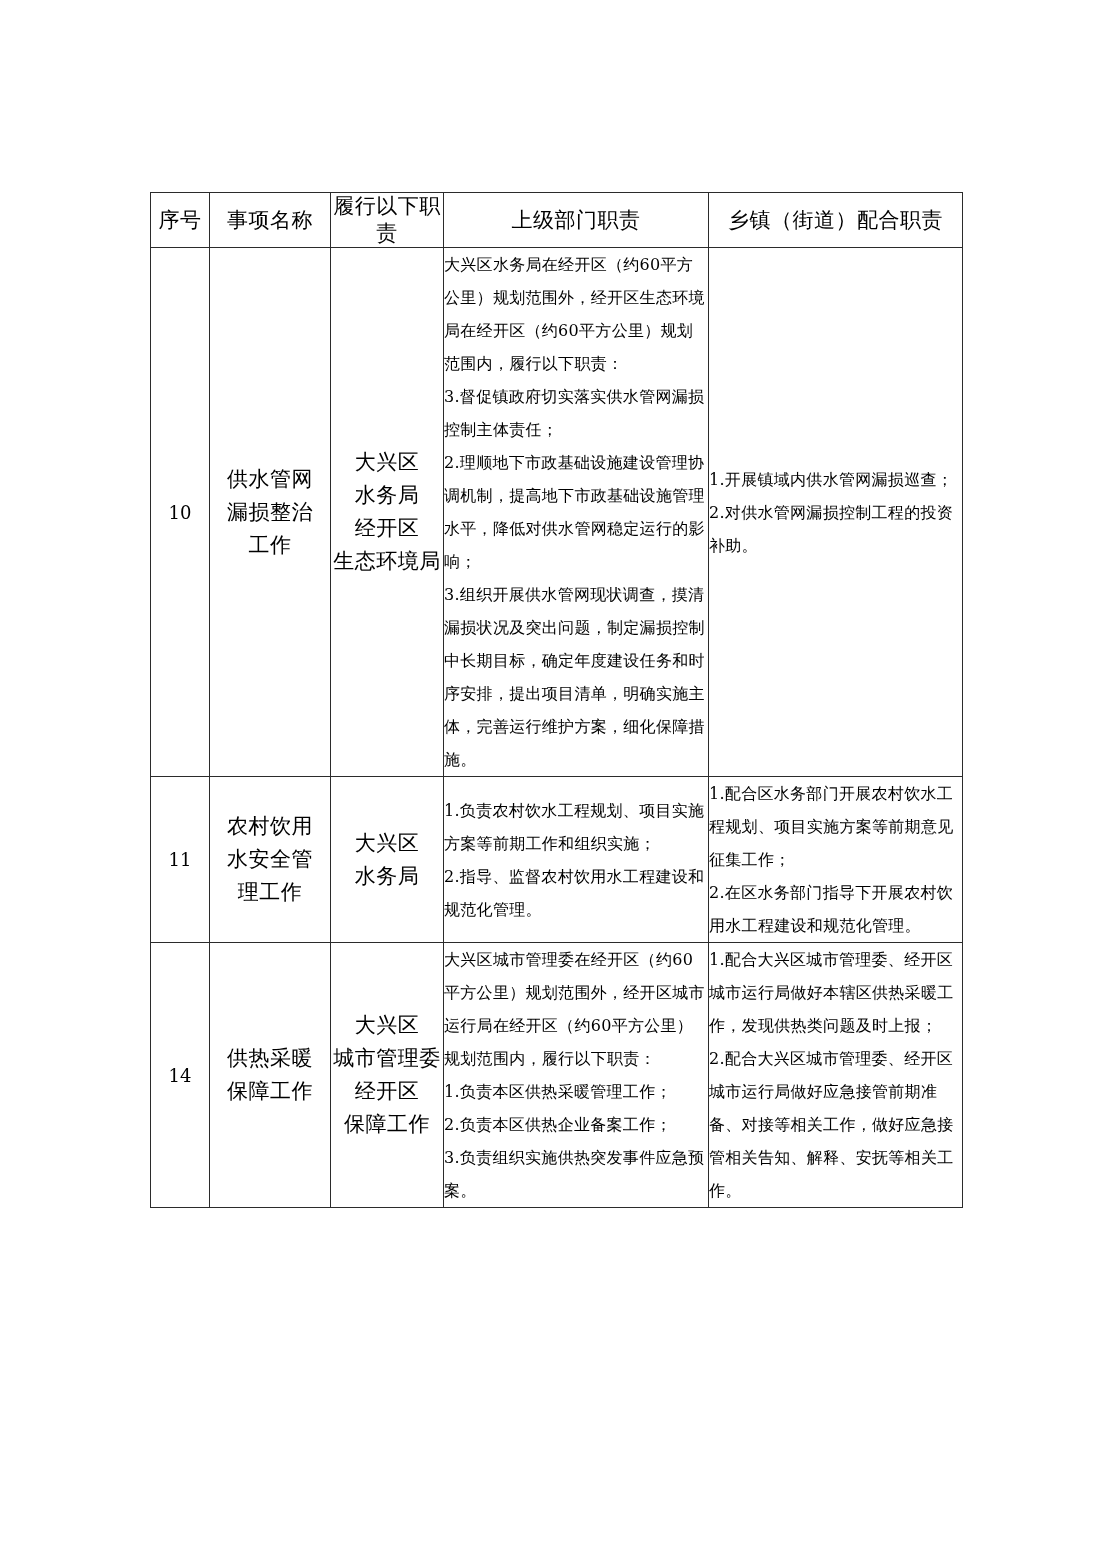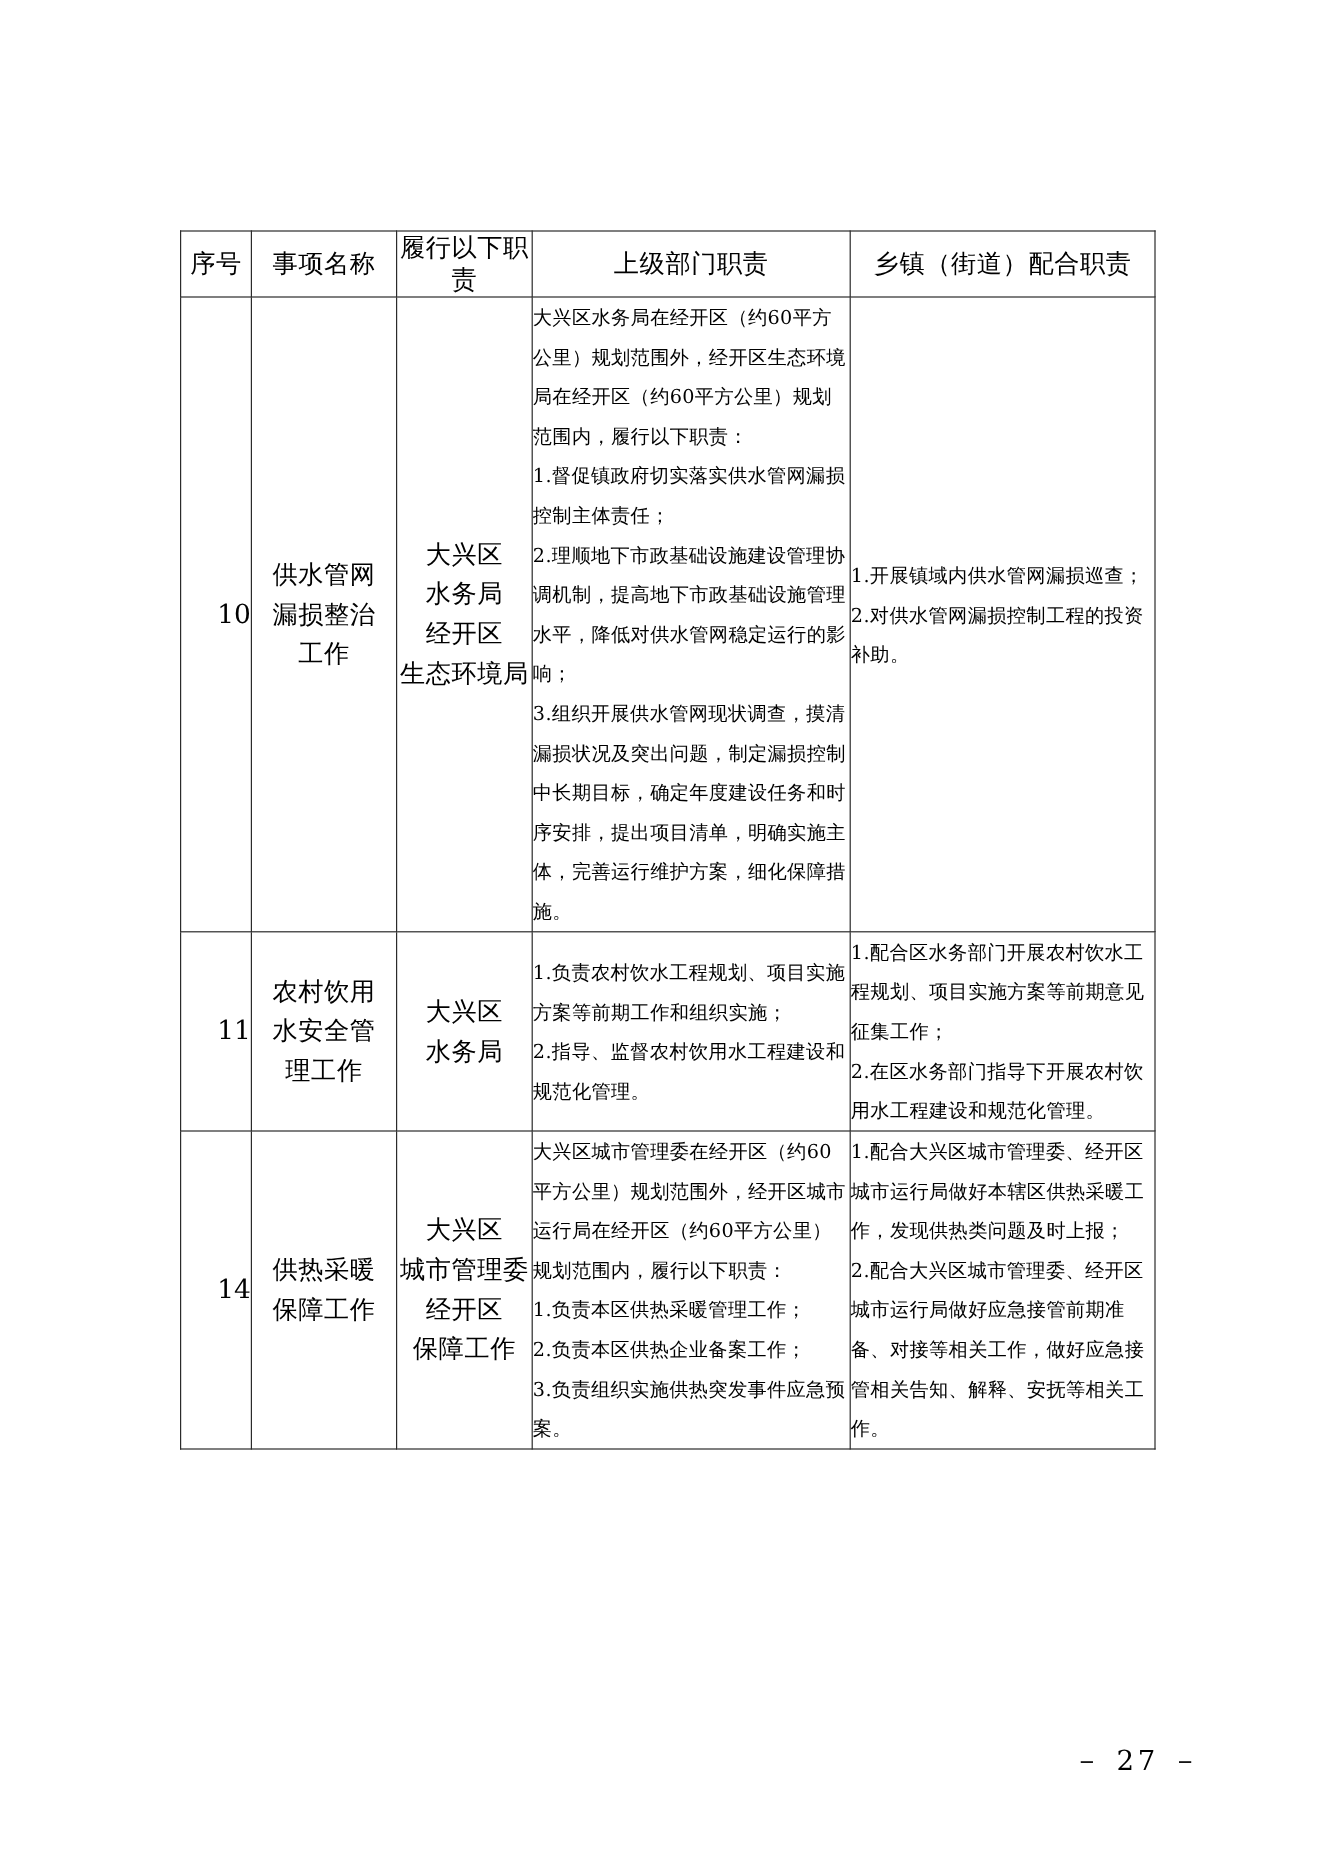--- a/index.html
+++ b/index.html
@@ -44,22 +44,22 @@
   .col-town  { width: 254px; }
 
   .hdr-cell {
     text-align: center;
     font-size: 21px;
     line-height: 27px;
     padding: 10px 2px;
     letter-spacing: 0.5px;
   }
   .seq-cell {
-    text-align: right;
-    font-size: 22px;
+    text-align: center;
+    font-size: 18px;
     font-family: "DejaVu Serif", "Liberation Serif", serif;
   }
   .ctr-cell {
     text-align: center;
     font-size: 21px;
     line-height: 33px;
     padding: 6px 4px;
     letter-spacing: 0.5px;
   }
   .body-cell {
@@ -119,21 +119,21 @@
             <span class="line">工作</span>
           </td>
         <td class="ctr-cell">
             <span class="line">大兴区</span>
             <span class="line">水务局</span>
             <span class="line">经开区</span>
             <span class="line">生态环境局</span>
           </td>
         <td class="body-cell">
             <p>大兴区水务局在经开区（约60平方公里）规划范围外，经开区生态环境局在经开区（约60平方公里）规划范围内，履行以下职责：</p>
-            <p>1.督促镇政府切实落实供水管网漏损控制主体责任；</p>
+            <p>3.督促镇政府切实落实供水管网漏损控制主体责任；</p>
             <p>2.理顺地下市政基础设施建设管理协调机制，提高地下市政基础设施管理水平，降低对供水管网稳定运行的影响；</p>
             <p>3.组织开展供水管网现状调查，摸清漏损状况及突出问题，制定漏损控制中长期目标，确定年度建设任务和时序安排，提出项目清单，明确实施主体，完善运行维护方案，细化保障措施。</p>
           </td>
         <td class="body-cell">
             <p>1.开展镇域内供水管网漏损巡查；</p>
             <p>2.对供水管网漏损控制工程的投资补助。</p>
           </td>
       </tr>
       <tr>
         <td class="seq-cell">11</td>
@@ -174,15 +174,14 @@
             <p>3.负责组织实施供热突发事件应急预案。</p>
           </td>
         <td class="body-cell">
             <p>1.配合大兴区城市管理委、经开区城市运行局做好本辖区供热采暖工作，发现供热类问题及时上报；</p>
             <p>2.配合大兴区城市管理委、经开区城市运行局做好应急接管前期准备、对接等相关工作，做好应急接管相关告知、解释、安抚等相关工作。</p>
           </td>
       </tr>
     </tbody>
   </table>
 
-  <div class="page-number">－ 27 －</div>
 
 </div>
 
 </body></html>

